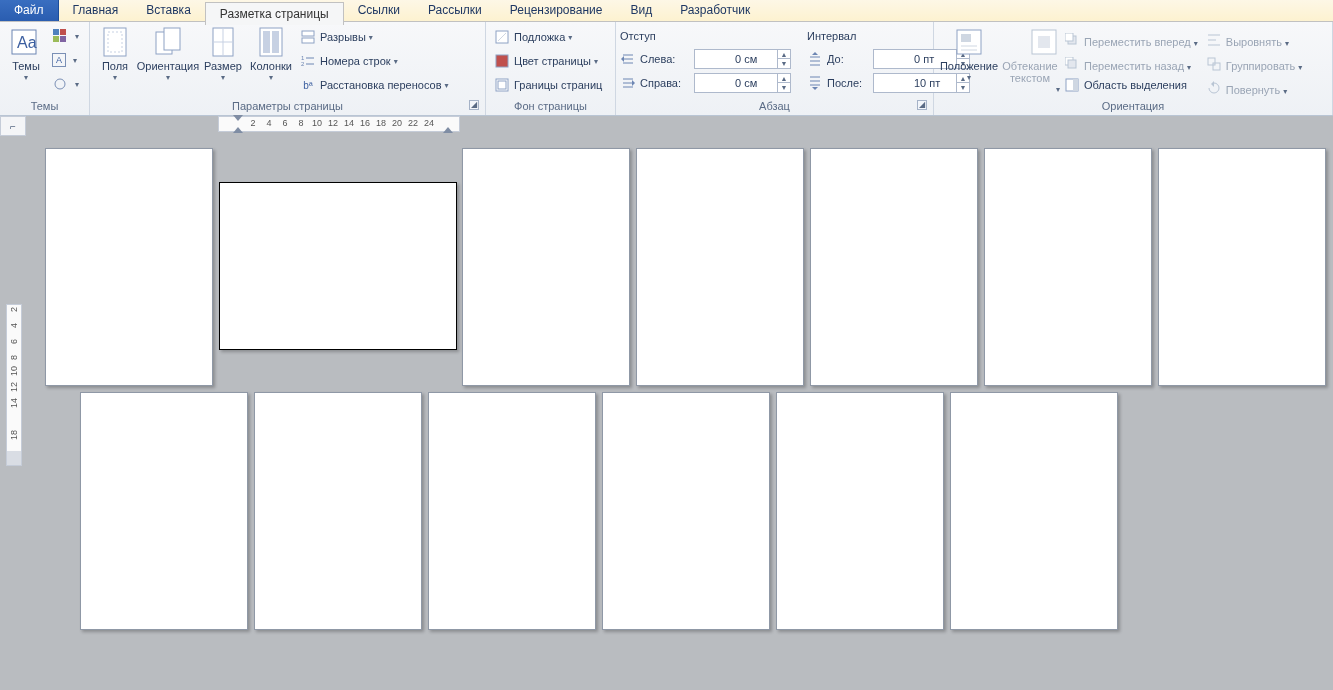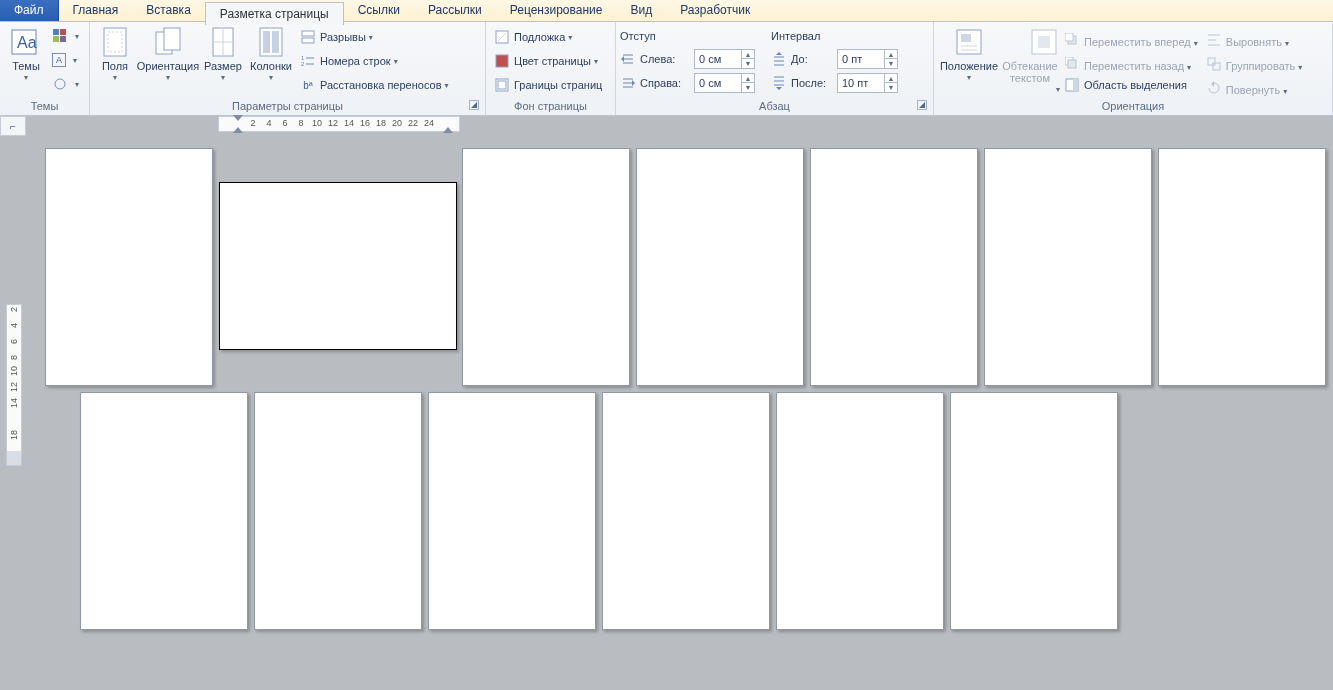--- a/index.html
+++ b/index.html
@@ -22,21 +22,21 @@
   .big-btn .lbl { text-align:center; line-height:12px;}
   .big-btn .arrow { font-size:8px; color:#5a6b85; margin-top:1px;}
   .mini-col { display:flex; flex-direction:column; gap:2px; padding-top:2px;}
   .mini-btn { display:flex; align-items:center; font-size:11px; color:#2b3e5e; height:22px; padding:0 4px; cursor:pointer; white-space:nowrap;}
   .mini-btn .mi { width:16px; height:16px; margin-right:4px; display:inline-flex; align-items:center; justify-content:center; font-size:11px;}
   .mini-btn .dd { font-size:8px; margin-left:3px; color:#5a6b85;}
   .disabled { color:#9aa5b5;align-items:flex-end;}
   .field-row { display:flex; align-items:center; font-size:11px; color:#2b3e5e; height:22px; gap:4px;}
   .field-row .mi { width:16px; height:16px; display:inline-flex; align-items:center; justify-content:center;}
   .field-row .lbl { width:50px;}
-  .numbox { display:flex; align-items:center; border:1px solid #aeb9cc; background:#fff; height:20px;}
+  .numbox { display:flex; align-items:center; border:1px solid #aeb9cc; background:#fff; height:20px;padding-left:36px;}
   .numbox .val { width:46px; padding:0 4px; font-size:11px; line-height:18px;}
   .spin { display:flex; flex-direction:column; border-left:1px solid #aeb9cc;}
   .spin div { width:12px; height:9px; font-size:7px; line-height:9px; text-align:center; color:#5a6b85; cursor:pointer;}
   .spin div:first-child { border-bottom:1px solid #aeb9cc;}
   .hdr { font-size:11px; color:#2b3e5e; height:20px; line-height:20px;}
 
   
   .ico svg, .mi svg { display:block; }
 
   

